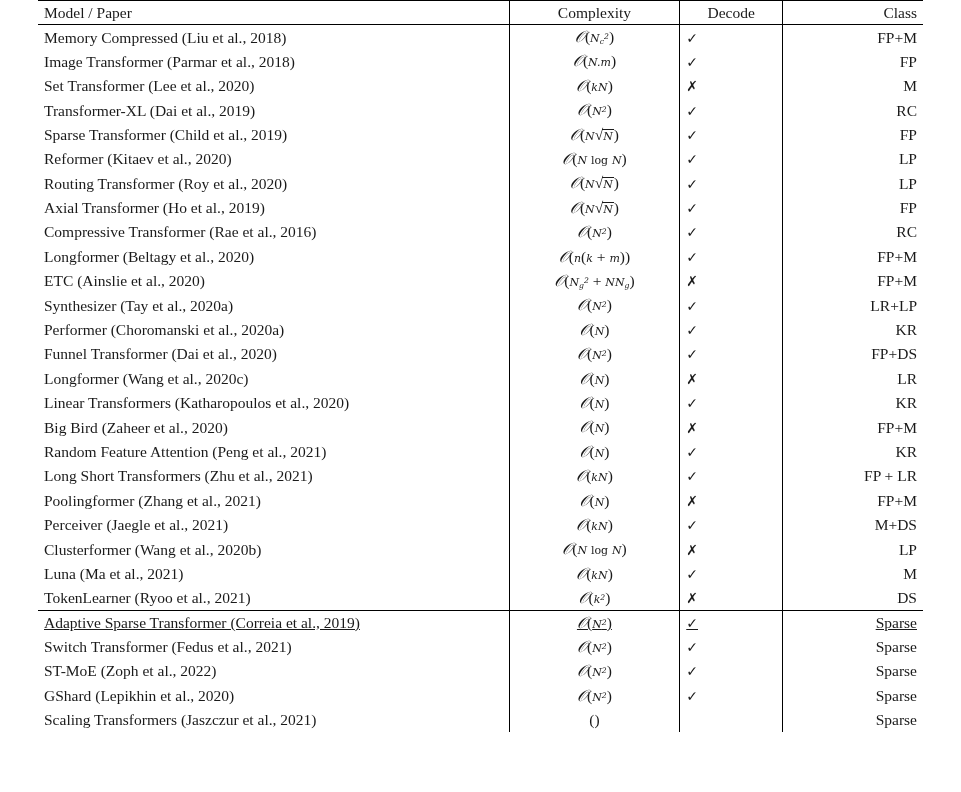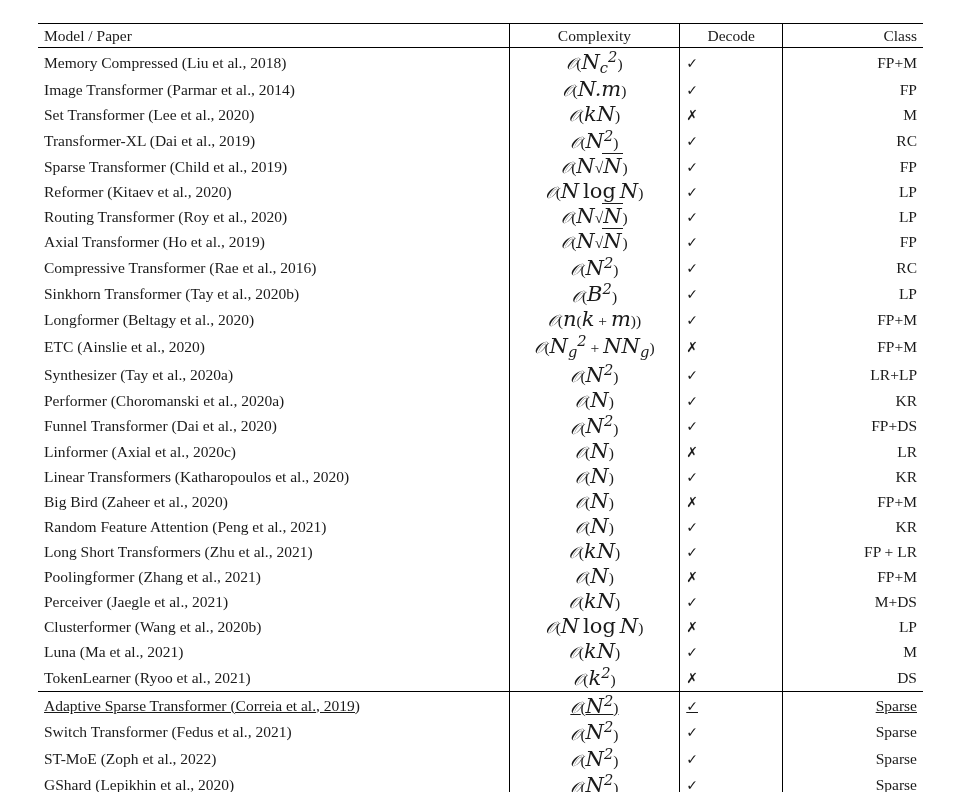--- a/index.html
+++ b/index.html
@@ -12,21 +12,21 @@
     height: 792px;
     font-family: "Liberation Serif", serif;
     color: #1a1a1a;
     overflow: hidden;
   }
   .page {
     position: relative;
     width: 961px;
     height: 792px;
     box-sizing: border-box;
-    padding: 23px 0 0 0;
+    padding: 0 0 0 0;
     border-radius: 28px;
   }
   table.paper-table {
     border-collapse: collapse;
     margin: 0 auto;
     width: 885px;
     font-size: 15.5px;
     line-height: 1.0;
   }
   table.paper-table td, table.paper-table th {
@@ -48,21 +48,21 @@
 
   tbody tr.section-break td { border-top: 1.1px solid #000; text-decoration: underline; }
 
   .row-h { height: 24.4px; }
 
   
   .math {
     font-family: "DejaVu Serif", serif;
     font-style: italic;
     white-space: nowrap;
-    font-size: 21px;
+    font-size: 11px;
   }
   .cal {
     font-family: "DejaVu Serif", serif;
     font-style: italic;
     font-size: 16px;
   }
   .up { font-style: normal; }
   sub { font-size: 70%; vertical-align: -0.25em; }
   sup { font-size: 70%; vertical-align: 0.45em; }
   .sqrt {
@@ -89,21 +89,21 @@
       </tr>
     </thead>
     <tbody id="tbody">
         <tr class="row-h">
           <td class="col-model">Memory Compressed (Liu et al., 2018)</td>
           <td class="col-cx vsep-l vsep-r"><span class="cal">𝒪</span>(<span class="math">N<sub>c</sub><sup>2</sup></span>)</td>
           <td class="col-dec vsep-r"><span class="tick">✓</span></td>
           <td class="col-class">FP+M</td>
         </tr>
         <tr class="row-h">
-          <td class="col-model">Image Transformer (Parmar et al., 2014)</td>
+          <td class="col-model">Image Transformer (Parmar et al., 2018)</td>
           <td class="col-cx vsep-l vsep-r"><span class="cal">𝒪</span>(<span class="math">N.m</span>)</td>
           <td class="col-dec vsep-r"><span class="tick">✓</span></td>
           <td class="col-class">FP</td>
         </tr>
         <tr class="row-h">
           <td class="col-model">Set Transformer (Lee et al., 2020)</td>
           <td class="col-cx vsep-l vsep-r"><span class="cal">𝒪</span>(<span class="math">kN</span>)</td>
           <td class="col-dec vsep-r"><span class="cross">✗</span></td>
           <td class="col-class">M</td>
         </tr>
@@ -137,26 +137,20 @@
           <td class="col-dec vsep-r"><span class="tick">✓</span></td>
           <td class="col-class">FP</td>
         </tr>
         <tr class="row-h">
           <td class="col-model">Compressive Transformer (Rae et al., 2016)</td>
           <td class="col-cx vsep-l vsep-r"><span class="cal">𝒪</span>(<span class="math">N<sup>2</sup></span>)</td>
           <td class="col-dec vsep-r"><span class="tick">✓</span></td>
           <td class="col-class">RC</td>
         </tr>
         <tr class="row-h">
-          <td class="col-model">Sinkhorn Transformer (Tay et al., 2020b)</td>
-          <td class="col-cx vsep-l vsep-r"><span class="cal">𝒪</span>(<span class="math">B<sup>2</sup></span>)</td>
-          <td class="col-dec vsep-r"><span class="tick">✓</span></td>
-          <td class="col-class">LP</td>
-        </tr>
-        <tr class="row-h">
           <td class="col-model">Longformer (Beltagy et al., 2020)</td>
           <td class="col-cx vsep-l vsep-r"><span class="cal">𝒪</span>(<span class="math">n</span>(<span class="math">k</span> + <span class="math">m</span>))</td>
           <td class="col-dec vsep-r"><span class="tick">✓</span></td>
           <td class="col-class">FP+M</td>
         </tr>
         <tr class="row-h">
           <td class="col-model">ETC (Ainslie et al., 2020)</td>
           <td class="col-cx vsep-l vsep-r"><span class="cal">𝒪</span>(<span class="math">N<sub>g</sub><sup>2</sup></span> + <span class="math">NN<sub>g</sub></span>)</td>
           <td class="col-dec vsep-r"><span class="cross">✗</span></td>
           <td class="col-class">FP+M</td>
@@ -173,21 +167,21 @@
           <td class="col-dec vsep-r"><span class="tick">✓</span></td>
           <td class="col-class">KR</td>
         </tr>
         <tr class="row-h">
           <td class="col-model">Funnel Transformer (Dai et al., 2020)</td>
           <td class="col-cx vsep-l vsep-r"><span class="cal">𝒪</span>(<span class="math">N<sup>2</sup></span>)</td>
           <td class="col-dec vsep-r"><span class="tick">✓</span></td>
           <td class="col-class">FP+DS</td>
         </tr>
         <tr class="row-h">
-          <td class="col-model">Linformer (Axial et al., 2020c)</td>
+          <td class="col-model">Longformer (Wang et al., 2020c)</td>
           <td class="col-cx vsep-l vsep-r"><span class="cal">𝒪</span>(<span class="math">N</span>)</td>
           <td class="col-dec vsep-r"><span class="cross">✗</span></td>
           <td class="col-class">LR</td>
         </tr>
         <tr class="row-h">
           <td class="col-model">Linear Transformers  (Katharopoulos et al., 2020)</td>
           <td class="col-cx vsep-l vsep-r"><span class="cal">𝒪</span>(<span class="math">N</span>)</td>
           <td class="col-dec vsep-r"><span class="tick">✓</span></td>
           <td class="col-class">KR</td>
         </tr>

